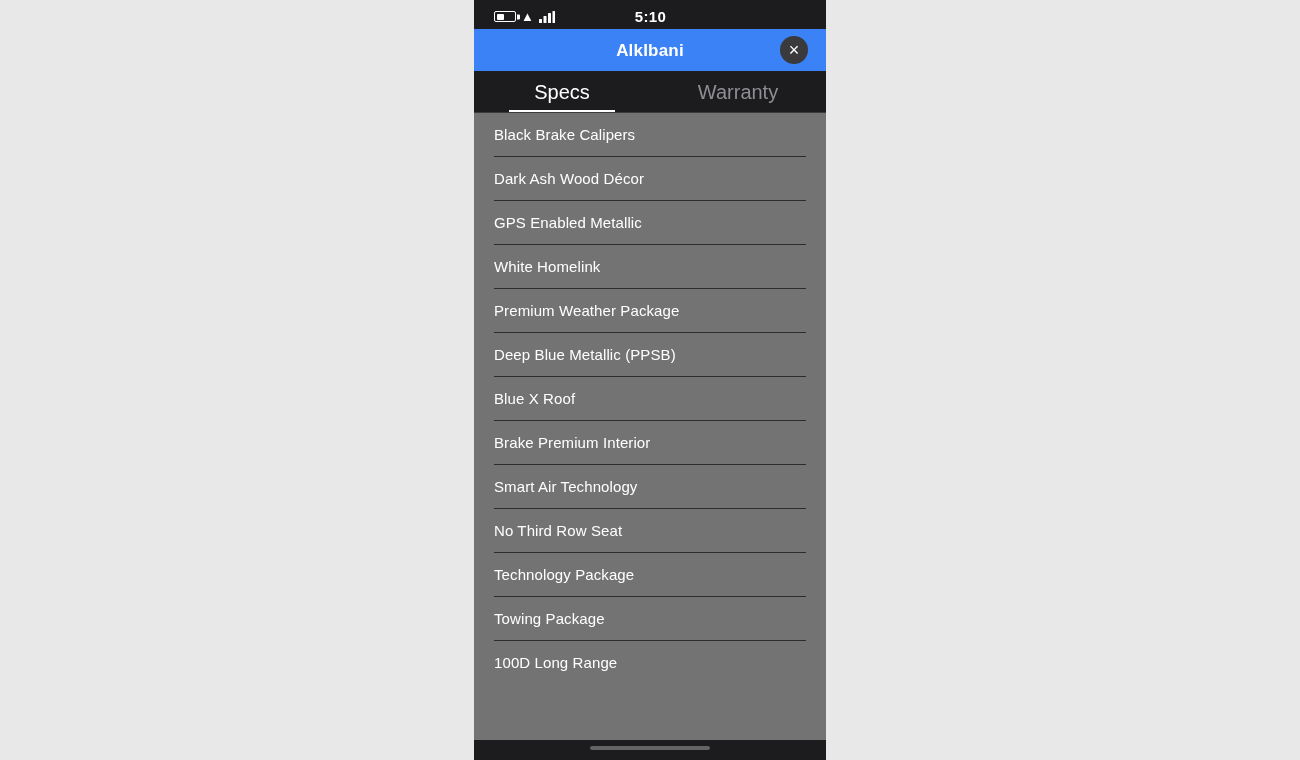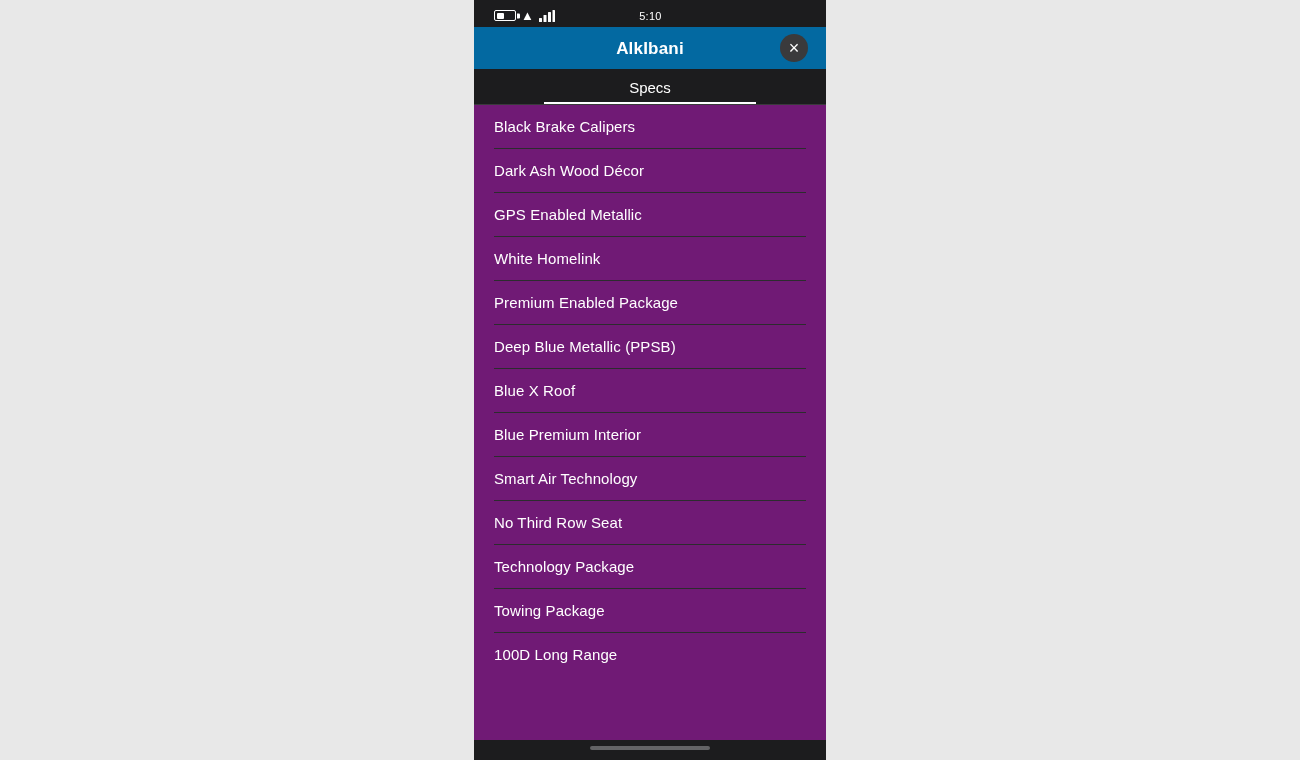--- a/index.html
+++ b/index.html
@@ -75,32 +75,32 @@
       border-radius: 1px;
     }
 
     .wifi-icon {
       color: white;
       font-size: 13px;
     }
 
     .status-time {
       color: white;
-      font-size: 11px;
-      font-weight: 400;
+      font-size: 15px;
+      font-weight: 700;
       letter-spacing: 0.3px;
     }
 
     .status-right {
       width: 60px;
     }
 
     
     .modal-header {
-      background: #0369a1;
+      background: #3b82f6;
       display: flex;
       align-items: center;
       justify-content: center;
       padding: 12px 20px 10px;
       position: relative;
       flex-shrink: 0;
     }
 
     .modal-title {
       color: white;
@@ -132,21 +132,21 @@
       background: #1c1c1e;
       display: flex;
       border-bottom: 1px solid #3a3a3c;
       flex-shrink: 0;
     }
 
     .tab {
       flex: 1;
       text-align: center;
       padding: 10px 0 8px;
-      font-size: 15px;
+      font-size: 20px;
       cursor: pointer;
       position: relative;
     }
 
     .tab-active {
       color: white;
       font-weight: 500;
     }
 
     .tab-active::after {
@@ -160,21 +160,21 @@
     }
 
     .tab-inactive {
       color: #8e8e93;
     }
 
     
     .specs-list {
       flex: 1;
       overflow-y: auto;
-      background: #701a75;
+      background: #737373;
       padding: 0 20px;
     }
 
     .specs-list::-webkit-scrollbar {
       display: none;
     }
 
     .spec-item {
       padding: 13px 0;
       border-bottom: 1px solid #2c2c2e;
@@ -228,31 +228,34 @@
 
   <div class="modal-header">
     <span class="modal-title">AlkIbani</span>
     <div class="close-btn">×</div>
   </div>
 
   <div class="tabs-container">
     <div class="tab tab-active">
       <span>Specs</span>
     </div>
+    <div class="tab tab-inactive">
+      <span>Warranty</span>
+    </div>
   </div>
 
   <div class="specs-list" id="specs-list">
   <div class="spec-item">Black Brake Calipers</div>
       <div class="spec-item">Dark Ash Wood Décor</div>
       <div class="spec-item">GPS Enabled Metallic</div>
       <div class="spec-item">White Homelink</div>
-      <div class="spec-item">Premium Enabled Package</div>
+      <div class="spec-item">Premium Weather Package</div>
       <div class="spec-item">Deep Blue Metallic (PPSB)</div>
       <div class="spec-item">Blue X Roof</div>
-      <div class="spec-item">Blue Premium Interior</div>
+      <div class="spec-item">Brake Premium Interior</div>
       <div class="spec-item">Smart Air Technology</div>
       <div class="spec-item">No Third Row Seat</div>
       <div class="spec-item">Technology Package</div>
       <div class="spec-item">Towing Package</div>
       <div class="spec-item">100D Long Range</div>
     </div>
 
   <div class="home-indicator">
     <div class="home-bar"></div>
   </div>

